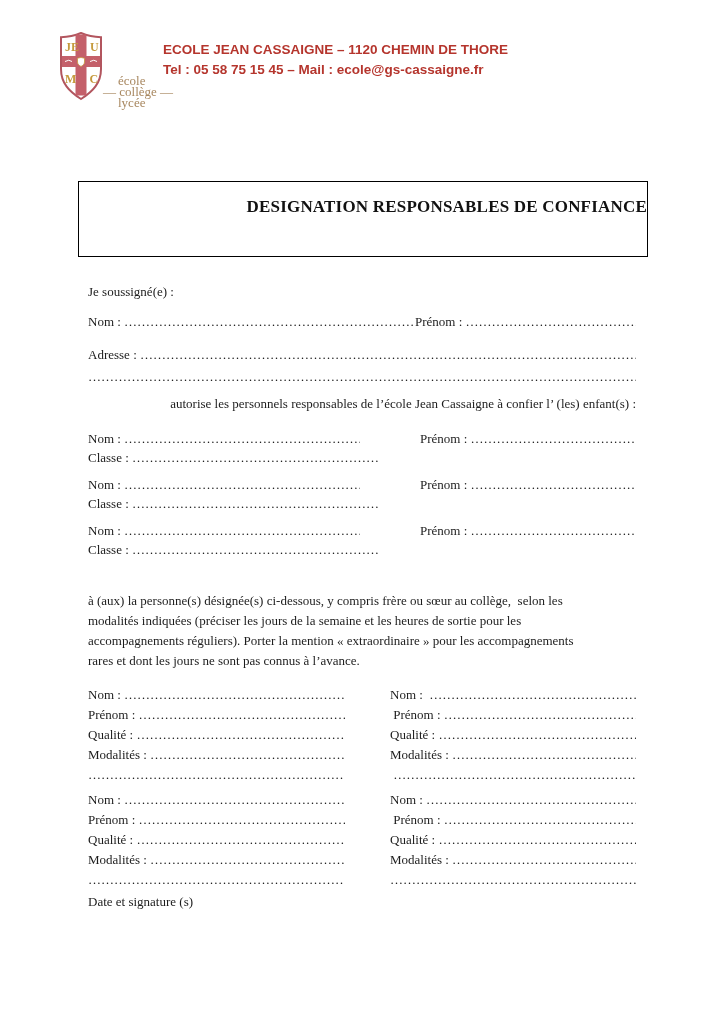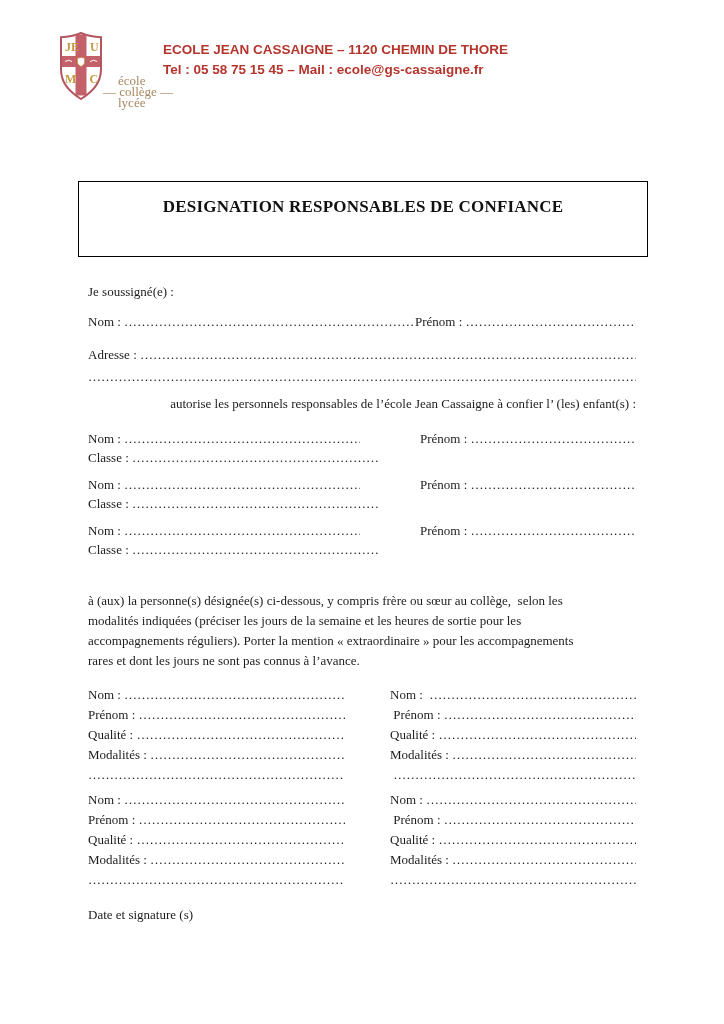--- a/index.html
+++ b/index.html
@@ -12,21 +12,21 @@
   .logo { position:absolute; left:57px; top:31px; width:48px; height:70px; }
   .levels { position:absolute; left:103px; top:75px; font-size:13px; line-height:11px;
             color:#a8875f; font-family:"Liberation Serif", serif; }
   .levels .lv1, .levels .lv3 { padding-left:15px; }
   .header-text { position:absolute; left:163px; top:40px; width:404px; text-align:left;
                  font-family:"Liberation Sans", sans-serif; font-weight:bold;
                  font-size:13.5px; line-height:20px; color:#b5352d; }
 
   
   .title-box { position:absolute; left:78px; top:181px; width:570px; height:76px;
-               box-sizing:border-box; border:1.5px solid #000; text-align:center;
+               box-sizing:border-box; border:1.5px solid #000; text-align:right;
                font-weight:bold; font-size:17px; line-height:24px; padding-top:13px;
                color:#111; letter-spacing:0.2px; }
 
   
   .body { position:absolute; left:88px; top:282px; width:548px; font-size:13px; }
   .ln   { white-space:pre; overflow:hidden; height:19px; line-height:19px; }
   .lnv  { white-space:pre; height:19px; line-height:19px; } 
   .ln22 { white-space:pre; overflow:hidden; height:22px; line-height:22px; }
   .lnp  { white-space:pre; height:20px; line-height:20px; }
   .ln20 { white-space:pre; overflow:hidden; height:20px; line-height:20px; }
@@ -34,21 +34,21 @@
   .seg  { white-space:pre; overflow:hidden; display:block; }
 
   .mt-nomline  { margin-top:11px; }
   .mt-adresse  { margin-top:13px; }
   .mt-autorise { margin-top:6px;text-align:right; }
   .mt-child1   { margin-top:16px; }
   .mt-child    { margin-top:8px; }
   .mt-para     { margin-top:32px; }
   .mt-adults1  { margin-top:14px; }
   .mt-adults2  { margin-top:5px; }
-  .mt-date     { margin-top:15px; }
+  .mt-date     { margin-top:2px; }
 
   .adults-row { display:flex; }
   .adult-col-left  { width:257px; margin-right:45px; }
   .adult-col-right { flex:1; min-width:0; }
 </style>
 </head>
 <body>
 
 <div class="page">
 

